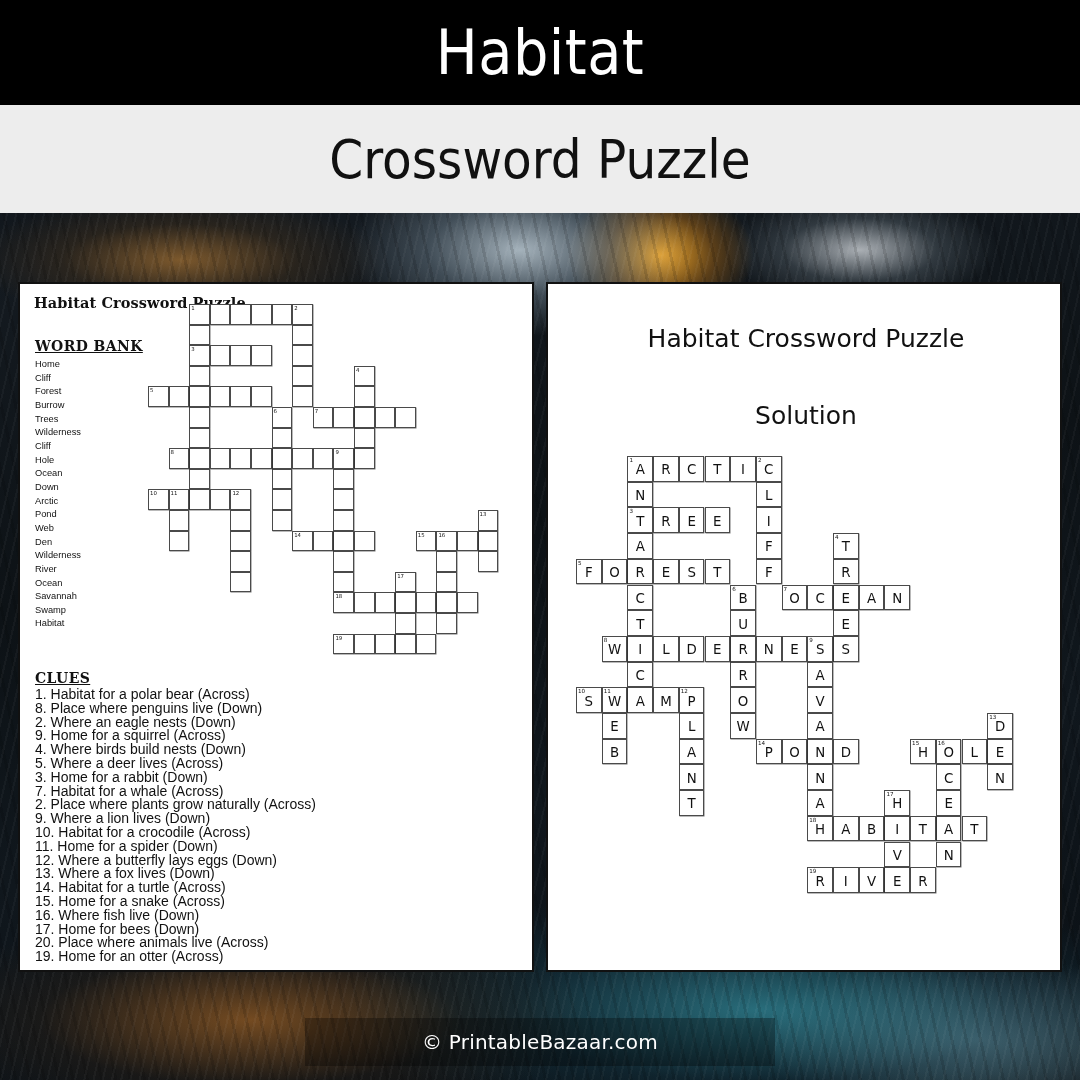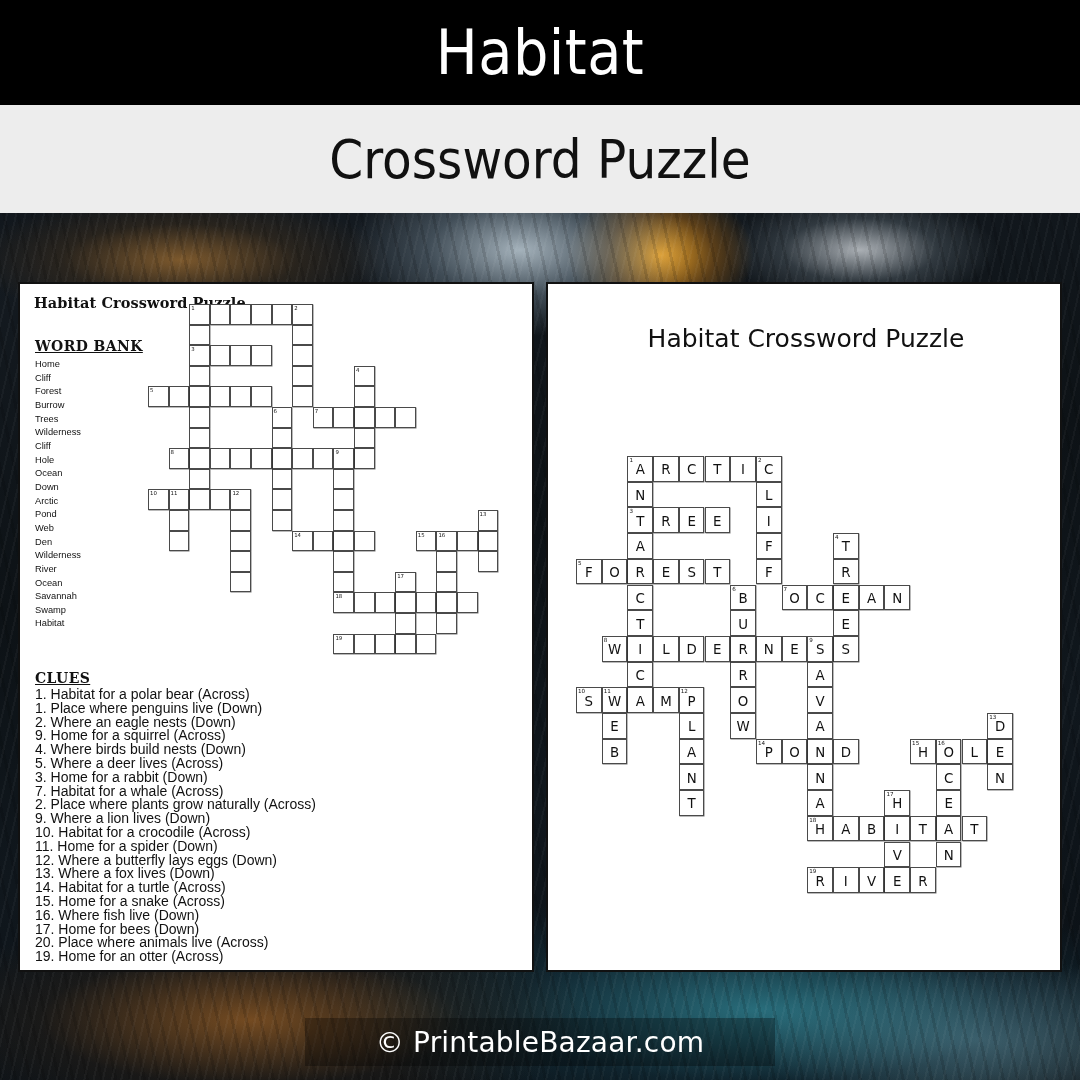--- a/index.html
+++ b/index.html
@@ -114,21 +114,21 @@
   }
   #solution-grid .cell .num { font-size: 5.6px; }
 
   
   #footer-bar {
     position: absolute; left: 305px; top: 1018px; width: 470px; height: 48px;
     background: rgba(0,0,0,.30);
     display: flex; align-items: center; justify-content: center; z-index: 6;
   }
   #footer-bar .t {
-    color: #fff; font-size: 28px; font-weight: 400; letter-spacing: .2px;
+    color: #fff; font-size: 20px; font-weight: 400; letter-spacing: .2px;
     font-family: "DejaVu Sans", "Liberation Sans", sans-serif;
   }
 </style>
 </head>
 <body>
 
 <div id="bg"></div>
 
 <div id="title-banner">
   <div class="t">Habitat</div>
@@ -159,21 +159,21 @@
       <li>Wilderness</li>
       <li>River</li>
       <li>Ocean</li>
       <li>Savannah</li>
       <li>Swamp</li>
       <li>Habitat</li>
     </ul>
   <div class="section-label" id="clues-label">CLUES</div>
   <ul id="clues-list">
       <li>1. Habitat for a polar bear (Across)</li>
-      <li>1. Place where penguins live (Down)</li>
+      <li>8. Place where penguins live (Down)</li>
       <li>2. Where an eagle nests (Down)</li>
       <li>9. Home for a squirrel (Across)</li>
       <li>4. Where birds build nests (Down)</li>
       <li>5. Where a deer lives (Across)</li>
       <li>3. Home for a rabbit (Down)</li>
       <li>7. Habitat for a whale (Across)</li>
       <li>2. Place where plants grow naturally (Across)</li>
       <li>9. Where a lion lives (Down)</li>
       <li>10. Habitat for a crocodile (Across)</li>
       <li>11. Home for a spider (Down)</li>
@@ -314,20 +314,21 @@
         <span class="num">19</span>
       </div>
       <div class="cell" style="left: 206px; top: 329.6px; width: 20.6px; height: 20.6px;"></div>
       <div class="cell" style="left: 226.6px; top: 329.6px; width: 20.6px; height: 20.6px;"></div>
       <div class="cell" style="left: 267.8px; top: 329.6px; width: 20.6px; height: 20.6px;"></div>
     </div>
 </div>
 
 <div class="sheet" id="solution-sheet">
   <div id="solution-heading">Habitat Crossword Puzzle</div>
+  <div id="solution-subheading">Solution</div>
   <div class="grid" id="solution-grid">
       <div class="cell" style="left: 51.4px; top: 0px; width: 25.7px; height: 25.7px;">
         <span class="num">1</span>
         <span class="letter" style="font-size: 13.364px;">A</span>
       </div>
       <div class="cell" style="left: 77.1px; top: 0px; width: 25.7px; height: 25.7px;">
         <span class="letter" style="font-size: 13.364px;">R</span>
       </div>
       <div class="cell" style="left: 102.8px; top: 0px; width: 25.7px; height: 25.7px;">
         <span class="letter" style="font-size: 13.364px;">C</span>

